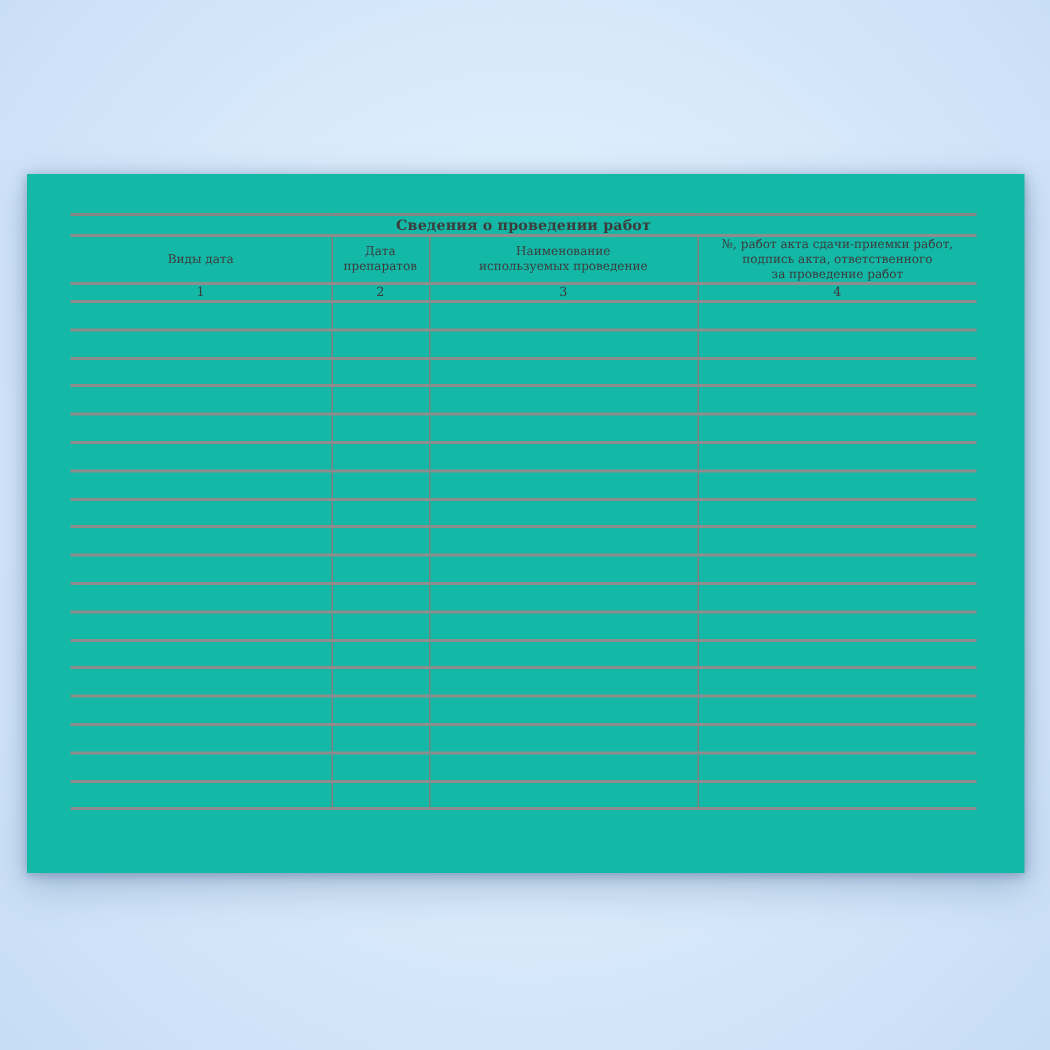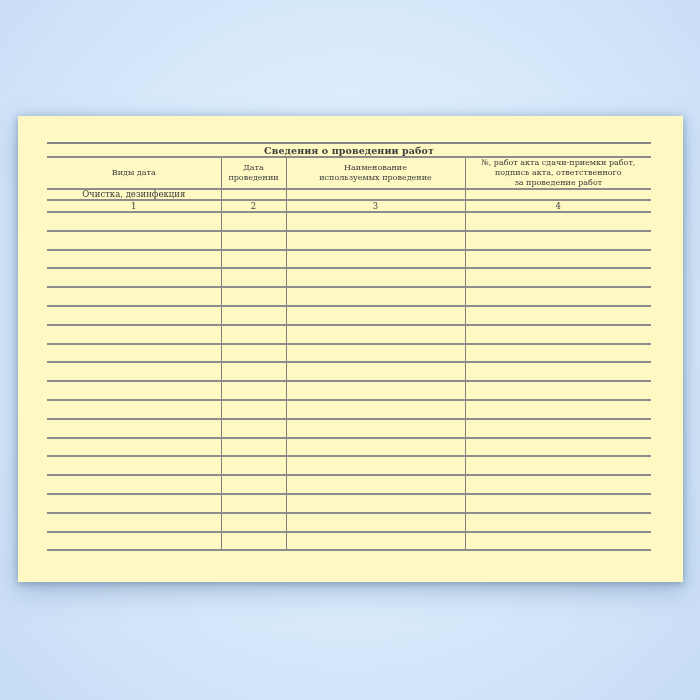--- a/index.html
+++ b/index.html
@@ -17,21 +17,21 @@
     position: relative;
     width: 700px;
     height: 700px;
   }
   .sheet {
     position: absolute;
     left: 18px;
     top: 116px;
     width: 665px;
     height: 466px;
-    background: #fef9c3;
+    background: #14b8a6;
     box-shadow: 0 2px 6px rgba(98, 128, 166, 0.45),
                 0 10px 24px rgba(98, 128, 166, 0.38),
                 0 0 10px rgba(98, 128, 166, 0.25);
   }
   table.form {
     position: absolute;
     left: 29px;
     top: 26px;
     width: 604px;
     border-collapse: collapse;
@@ -93,37 +93,31 @@
       <tbody>
         <tr class="title-row">
           <td colspan="4" class="title-cell">Сведения о проведении работ</td>
         </tr>
         <tr class="header-row">
           <td>
             <span>Виды дата</span>
           </td>
           <td>
             <span>Дата</span>
-            <span>проведении</span>
+            <span>препаратов</span>
           </td>
           <td>
             <span>Наименование</span>
             <span>используемых проведение</span>
           </td>
           <td>
             <span>№, работ акта сдачи-приемки работ,</span>
             <span>подпись акта, ответственного</span>
             <span>за проведение работ</span>
           </td>
-        </tr>
-        <tr class="entry-row">
-          <td>Очистка, дезинфекция</td>
-          <td></td>
-          <td></td>
-          <td></td>
         </tr>
         <tr class="numbers-row">
           <td>1</td>
           <td>2</td>
           <td>3</td>
           <td>4</td>
         </tr>
       </tbody>
       <tbody>
           <tr>

